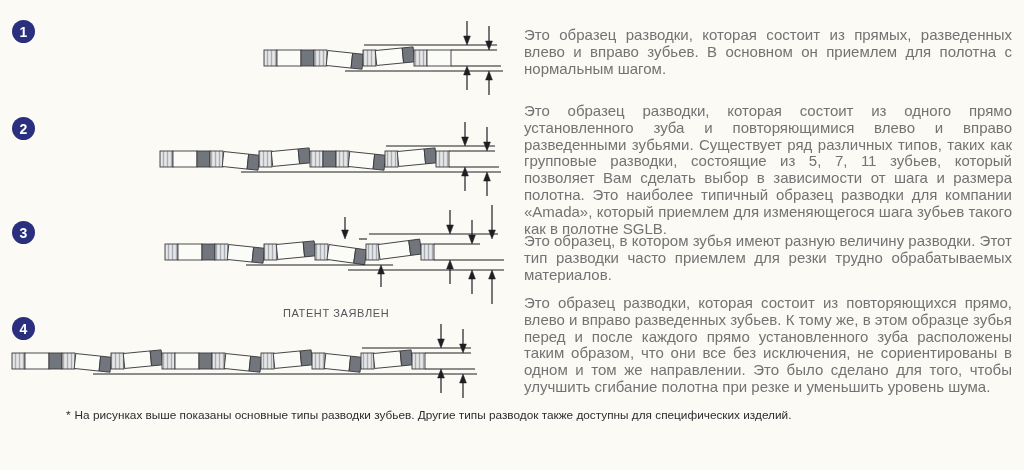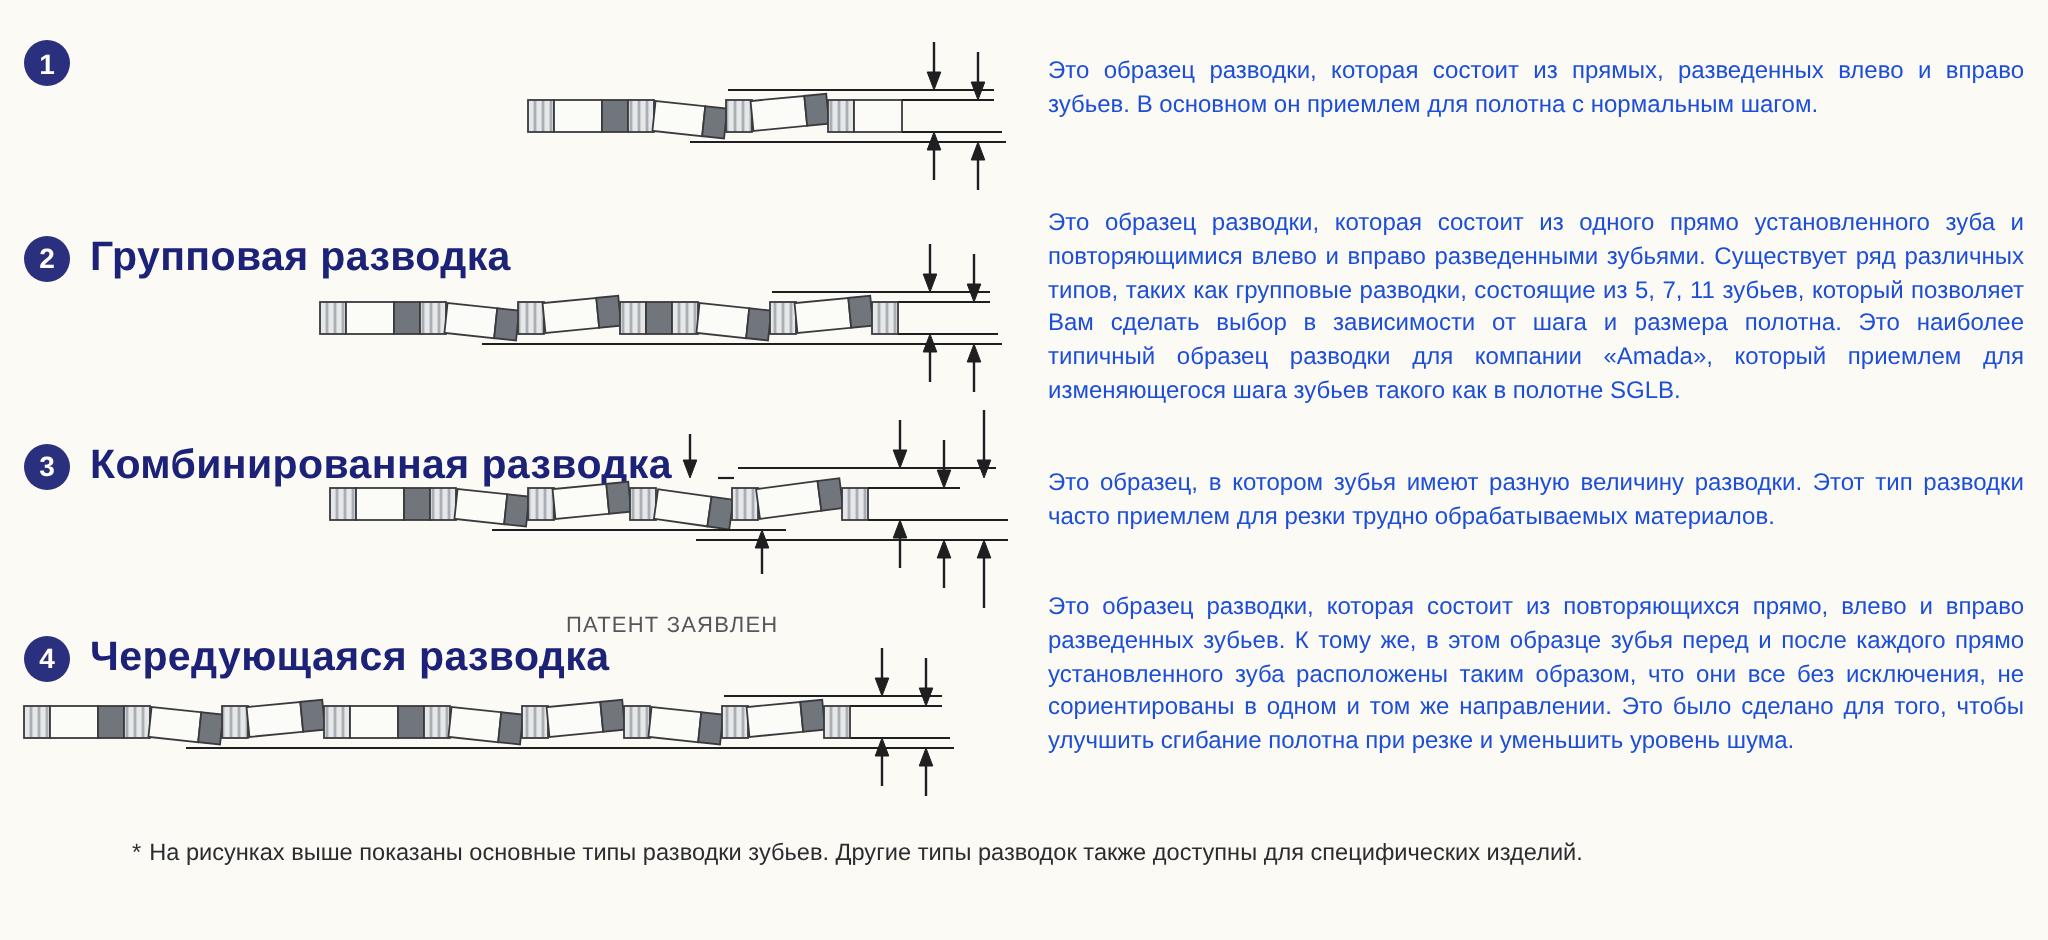--- a/index.html
+++ b/index.html
@@ -15,29 +15,29 @@
     font-weight:bold;font-size:14px;line-height:1;
     display:flex;align-items:center;justify-content:center;
     flex:0 0 auto;
   }
   .title{
     font-size:20.5px;font-weight:bold;color:#1c2277;letter-spacing:0.2px;
     white-space:nowrap;
   }
   .desc{
     position:absolute;left:524px;width:488px;margin:0;
-    font-size:12px;line-height:16.8px;text-align:justify;
-    color:#1d4ed8;
+    font-size:15px;line-height:16.8px;text-align:justify;
+    color:#737373;
   }
   .patent{
     position:absolute;left:283px;top:307px;
     font-size:11px;color:#55565a;letter-spacing:0.6px;white-space:nowrap;
   }
   .footnotes{
-    position:absolute;left:66px;top:419px;width:948px;
+    position:absolute;left:66px;top:408px;width:948px;
     font-size:11.8px;line-height:15.6px;color:#2c2c30;
   }
   .footnote{padding-left:10px;text-indent:-10px;}
   .fn-star{margin-right:4px;}
   svg.diagram{position:absolute;overflow:visible;display:block;}
 </style>
 </head>
 <body>
 
 <div class="title-row" style="left:12px;top:20px">
@@ -81,21 +81,20 @@
       <line x1="227" y1="-6" x2="227" y2="11" stroke-width="1.2"></line>
       <path d="M227,18 L223.6,9 L230.4,9 Z" stroke-width="0.5"></path>
       <line x1="227" y1="63" x2="227" y2="46" stroke-width="1.2"></line>
       <path d="M227,39 L223.6,48 L230.4,48 Z" stroke-width="0.5"></path>
     </g>
   </svg>
 <p class="desc" style="top:27px">Это образец разводки, которая состоит из прямых, разведенных влево и вправо зубьев. В основном он приемлем для полотна с нормальным шагом.</p>
 
 <div class="title-row" style="left:12px;top:117px">
   <span class="badge">2</span>
-  <span class="title">Групповая разводка</span>
 </div>
 <svg class="diagram" style="left:158px;top:132px" width="350" height="64" viewBox="0 0 350 64">
     <defs>
       <pattern id="hatch1" patternUnits="userSpaceOnUse" width="4" height="16">
         <rect x="0" y="0" width="4" height="16" fill="#e5e7e8"></rect>
         <path d="M1.5,0 V16" stroke="#a9aeb4" stroke-width="1.4"></path>
       </pattern>
     </defs>
     <g stroke="#3a3a3e" stroke-width="0.9">
       <rect x="2" y="19" width="13" height="16" fill="url(#hatch1)"></rect>
@@ -139,21 +138,20 @@
       <line x1="329" y1="-5" x2="329" y2="12" stroke-width="1.2"></line>
       <path d="M329,19 L325.6,10 L332.4,10 Z" stroke-width="0.5"></path>
       <line x1="329" y1="64" x2="329" y2="47" stroke-width="1.2"></line>
       <path d="M329,40 L325.6,49 L332.4,49 Z" stroke-width="0.5"></path>
     </g>
   </svg>
 <p class="desc" style="top:103px">Это образец разводки, которая состоит из одного прямо установленного зуба и повторяющимися влево и вправо разведенными зубьями. Существует ряд различных типов, таких как групповые разводки, состоящие из 5, 7, 11 зубьев, который позволяет Вам сделать выбор в зависимости от шага и размера полотна. Это наиболее типичный образец разводки для компании «Amada», который приемлем для изменяющегося шага зубьев такого как в полотне SGLB.</p>
 
 <div class="title-row" style="left:12px;top:221px">
   <span class="badge">3</span>
-  <span class="title">Комбинированная разводка</span>
 </div>
 <svg class="diagram" style="left:163px;top:222px" width="345" height="70" viewBox="0 0 345 70">
     <defs>
       <pattern id="hatch2" patternUnits="userSpaceOnUse" width="4" height="16">
         <rect x="0" y="0" width="4" height="16" fill="#e5e7e8"></rect>
         <path d="M1.5,0 V16" stroke="#a9aeb4" stroke-width="1.4"></path>
       </pattern>
     </defs>
     <g stroke="#3a3a3e" stroke-width="0.9">
       <rect x="2" y="22" width="13" height="16" fill="url(#hatch2)"></rect>
@@ -205,21 +203,20 @@
       <line x1="329" y1="-17" x2="329" y2="10" stroke-width="1.2"></line>
       <path d="M329,17 L325.6,8 L332.4,8 Z" stroke-width="0.5"></path>
       <line x1="329" y1="82" x2="329" y2="55" stroke-width="1.2"></line>
       <path d="M329,48 L325.6,57 L332.4,57 Z" stroke-width="0.5"></path>
     </g>
   </svg>
 <p class="desc" style="top:233px">Это образец, в котором зубья имеют разную величину разводки. Этот тип разводки часто приемлем для резки трудно обрабатываемых материалов.</p>
 
 <div class="title-row" style="left:12px;top:317px">
   <span class="badge">4</span>
-  <span class="title">Чередующаяся разводка</span>
 </div>
 <span class="patent">ПАТЕНТ ЗАЯВЛЕН</span>
 <svg class="diagram" style="left:10px;top:334px" width="502" height="64" viewBox="0 0 502 64">
     <defs>
       <pattern id="hatch3" patternUnits="userSpaceOnUse" width="4" height="16">
         <rect x="0" y="0" width="4" height="16" fill="#e5e7e8"></rect>
         <path d="M1.5,0 V16" stroke="#a9aeb4" stroke-width="1.4"></path>
       </pattern>
     </defs>
     <g stroke="#3a3a3e" stroke-width="0.9">

